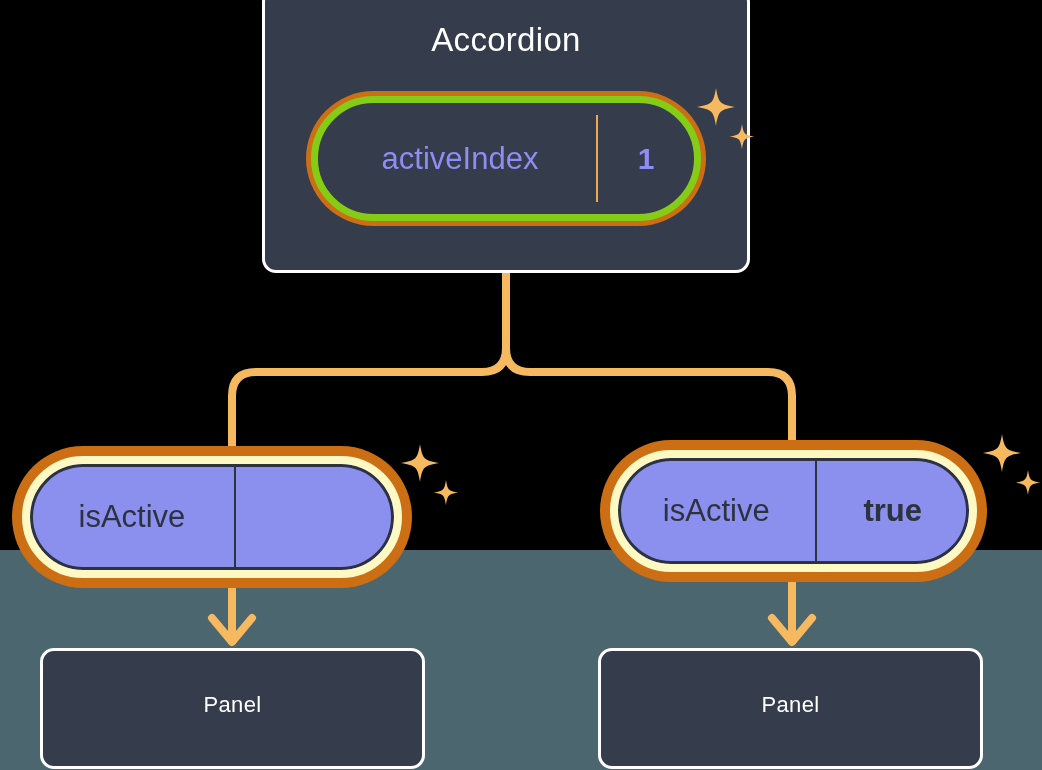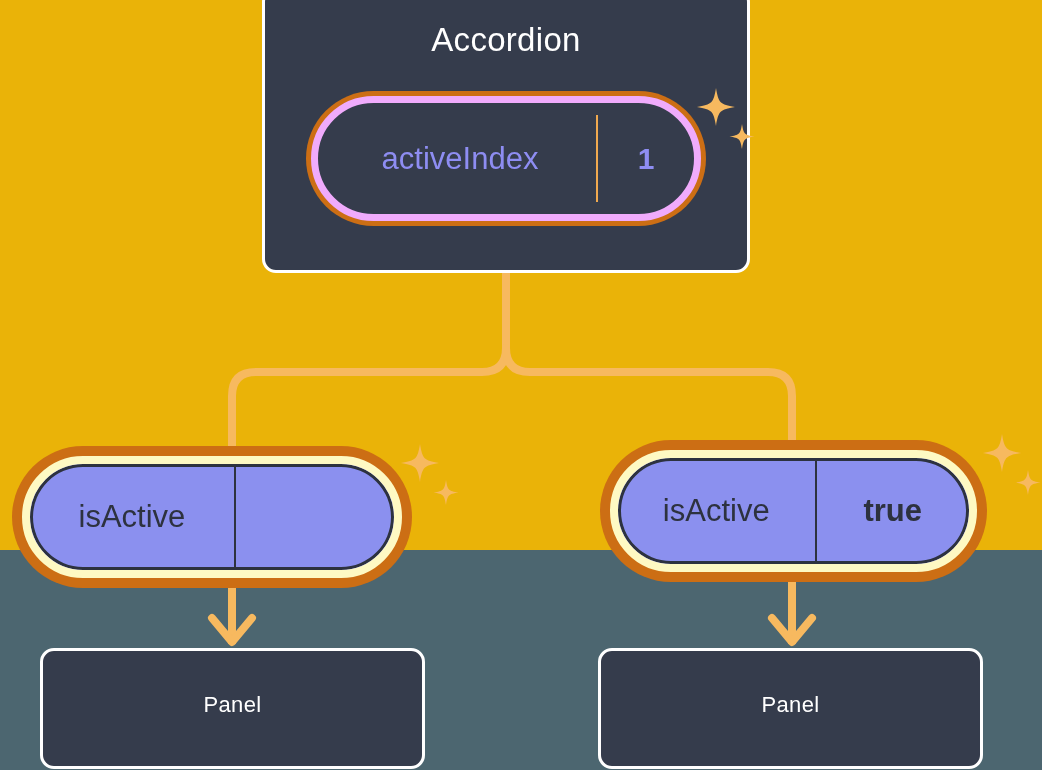--- a/index.html
+++ b/index.html
@@ -13,21 +13,21 @@
     height: 770px;
     overflow: hidden;
     font-family: "Liberation Sans", "DejaVu Sans", sans-serif;
     position: relative;
   }
   #stage {
     position: absolute;
     inset: 0;
     width: 1042px;
     height: 550px;
-    background: #eab308;
+    background: #000000;
   }
 
   
   #wires {
     position: absolute;
     left: 0; top: 0;
     width: 1042px;
     height: 770px;
     pointer-events: none;
     z-index: 1;
@@ -90,21 +90,21 @@
     width: 100%;
     height: 100%;
     border-radius: 999px;
     display: flex;
     align-items: stretch;
   }
 
   
   .pill-dark .pill-frame {
     background: #353c4c;
-    border: 7px solid #f0abfc;
+    border: 7px solid #84cc16;
     box-shadow: 0 0 0 5px #cc6e14;
   }
   .pill-dark .pill-key,
   .pill-dark .pill-val {
     color: #8e8df2;
   }
   .pill-dark .pill-divider {
     background: #f0a94f;
   }
 

